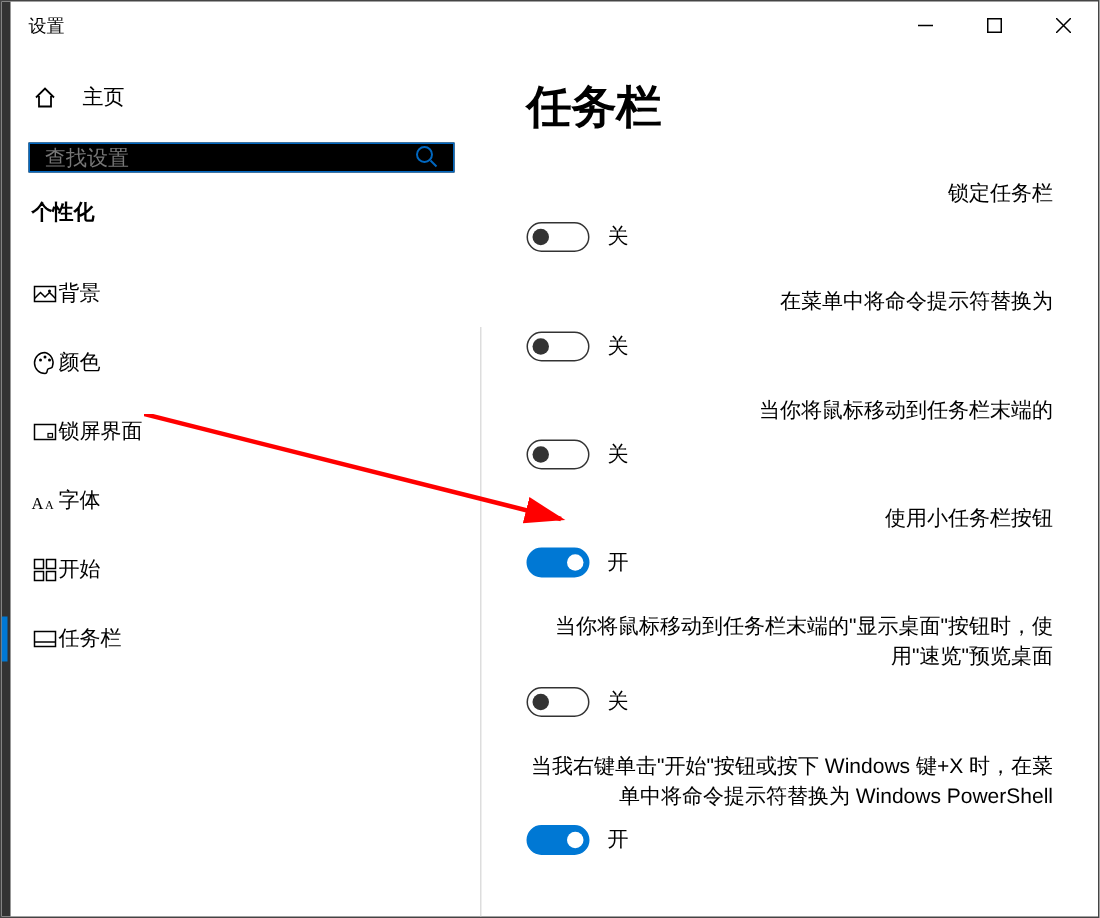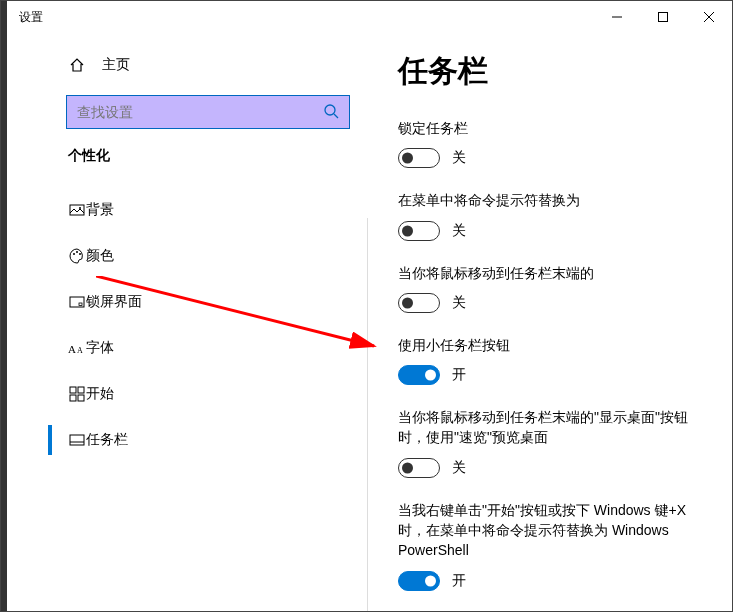--- a/index.html
+++ b/index.html
@@ -46,43 +46,42 @@
     .content {
       display: flex;
       height: calc(100% - 32px);
     }
     .sidebar {
       width: 320px;
       padding: 14px 18px 0 18px;
       display: flex;
       flex-direction: column;
       position: relative;
-      margin-left: 47px;
     }
     .home-row {
       display: flex;
       align-items: center;
       gap: 16px;
       height: 36px;
       margin-bottom: 12px;
       padding-left: 2px;
     }
     .home-row .icon, .nav-item .icon {
       width: 18px;
       display: flex;
       justify-content: center;
     }
     .search-box {
       border: 1px solid #0067c0;
-      height: 34px;
+      height: 20px;
       display: flex;
       align-items: center;
       padding: 0 10px;
       margin-bottom: 18px;
-      background: #c4b5fd;
+      background: #000000;
     }
     .search-input {
       border: none;
       outline: none;
       flex: 1;
       font-size: 14px;
       font-family: inherit;
       color: #666;
       background: transparent;
     }
@@ -134,20 +133,21 @@
       font-weight: 600;
       margin-bottom: 26px;
     }
     .setting {
       margin-bottom: 22px;
     }
     .setting-label {
       font-size: 14px;
       margin-bottom: 10px;
       line-height: 1.45;
+      text-align: right;
     }
     .setting.disabled .setting-label,
     .setting.disabled .toggle-label {
       color: #a0a0a0;
     }
     .toggle-row {
       display: flex;
       align-items: center;
       gap: 12px;
     }

